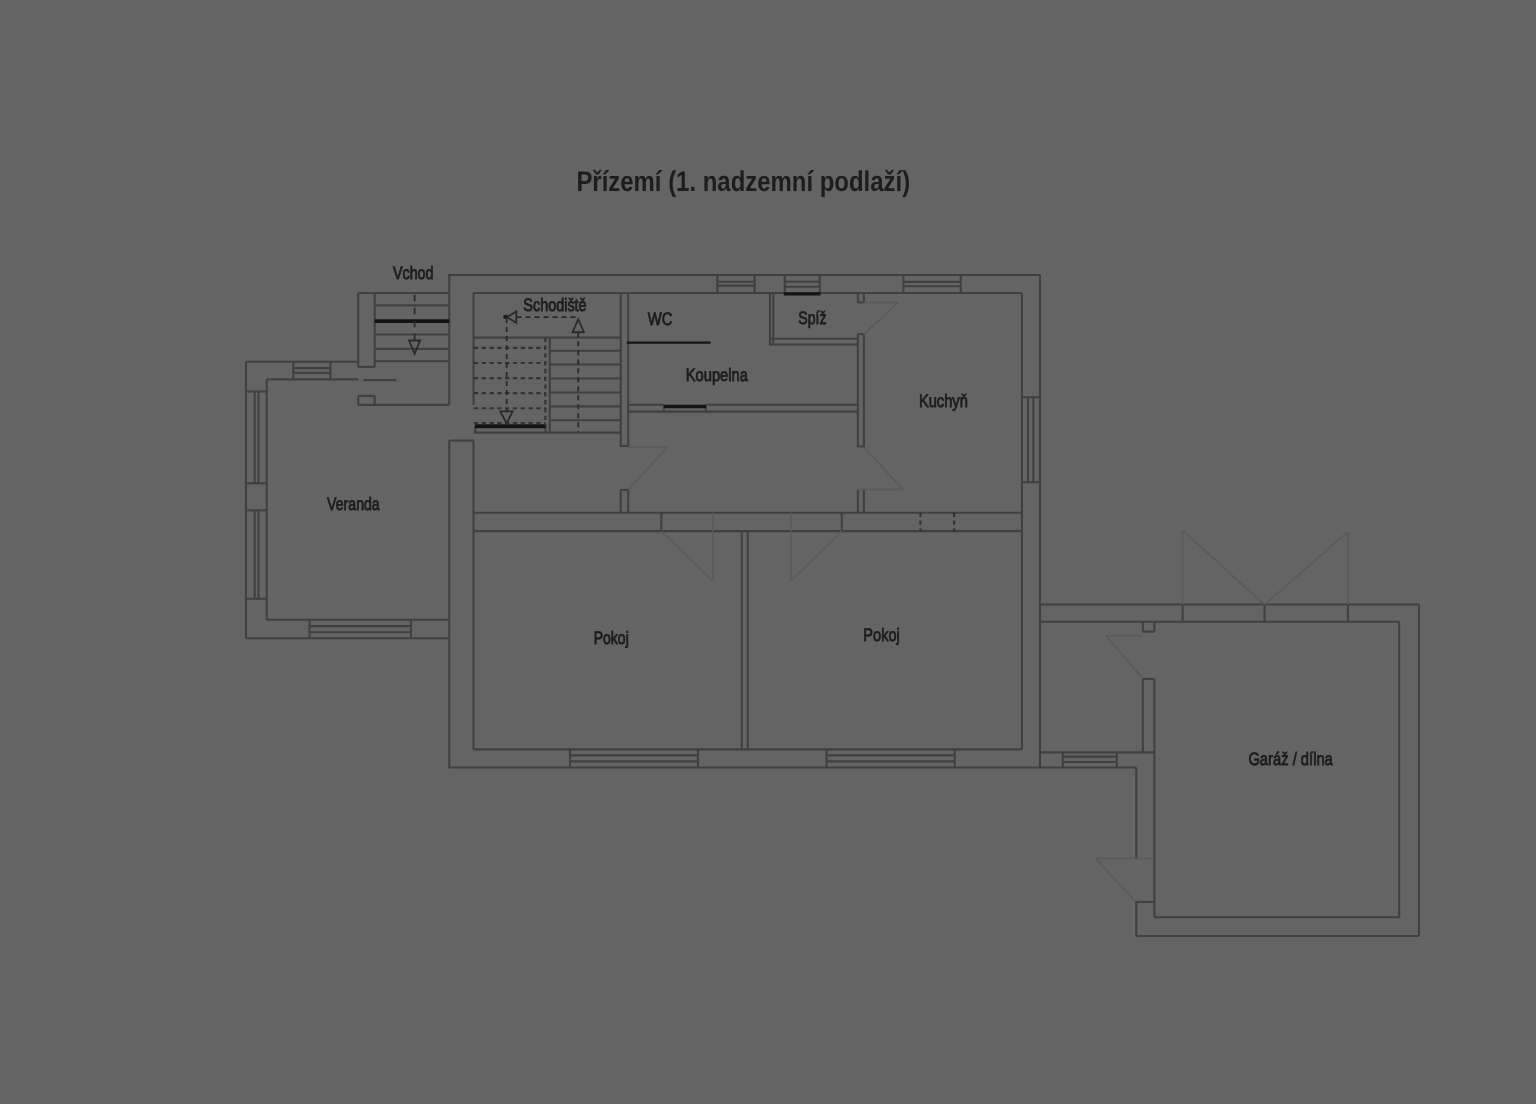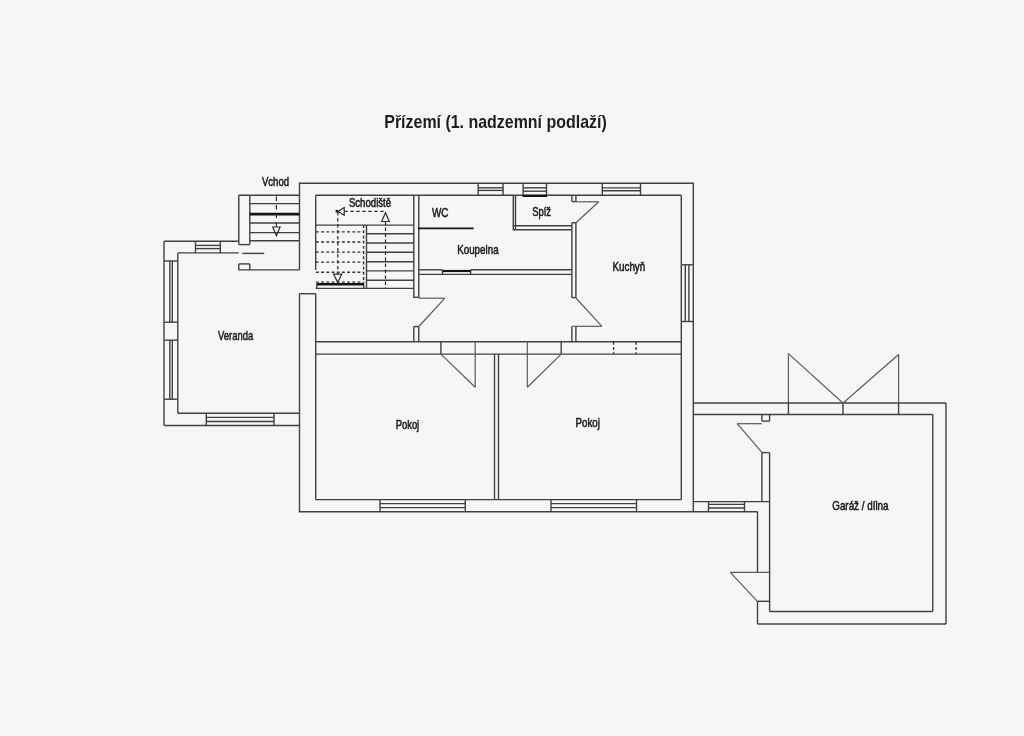--- a/index.html
+++ b/index.html
@@ -1,16 +1,16 @@
 <!DOCTYPE html>
 <html><head>
 <meta charset="utf-8">
 <style>
 html,body{margin:0;padding:0;background:#ffffff;}
-#c{position:relative;width:1024px;height:736px;background:#fef9c3;overflow:hidden;filter:grayscale(1);}
+#c{position:relative;width:1024px;height:736px;background:#15803d;overflow:hidden;filter:grayscale(1);}
 svg{display:block;}
 text{font-family:"Liberation Sans",sans-serif;fill:#1d1d1d;}
 .lb{font-size:12px;stroke:#1d1d1d;stroke-width:0.55;}
 .ti{font-size:19px;font-weight:700;}
 </style>
 </head>
 <body>
 <div id="c">
 <svg width="1024" height="736" viewBox="0 0 1024 736">
 <g fill="none" stroke="#404040" stroke-width="1.4">

